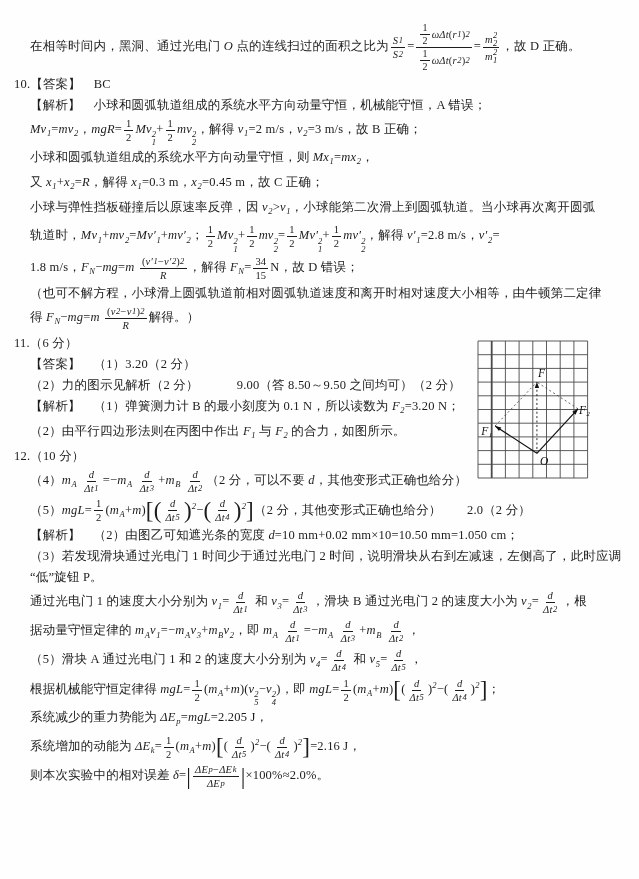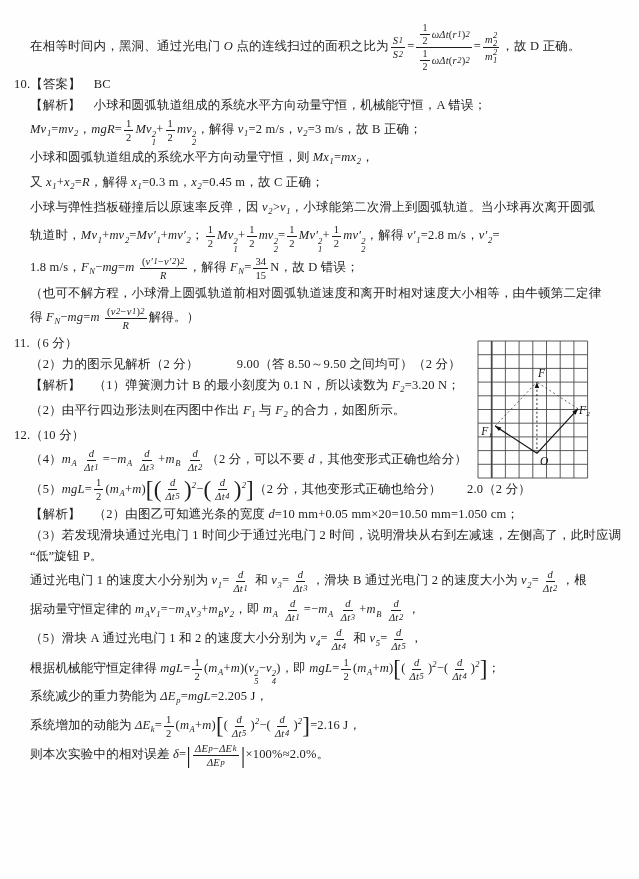--- a/index.html
+++ b/index.html
@@ -186,20 +186,21 @@
             <span class="math">v</span>
             <span class="sub">1</span>
             <span class="cn">)</span>
             <span class="sup">2</span>
           </span>
           <span class="fd">
             <span class="math">R</span>
           </span>
         </span><span class="cn">解得。）</span></div>
       <div class="line"><span class="cn">11.（6 分）</span></div>
+      <div class="line i1"><span class="cn">【答案】　（1）3.20（2 分）</span></div>
       <div class="line i1"><span class="cn">（2）力的图示见解析（2 分）　　　9.00（答 8.50～9.50 之间均可）（2 分）</span></div>
       <div class="line i1"><span class="cn">【解析】　（1）弹簧测力计 B 的最小刻度为 0.1 N，所以读数为 </span><span class="math">F</span><span class="sub">2</span><span class="cn">=3.20 N；</span></div>
       <div class="line i1"><span class="cn">（2）由平行四边形法则在丙图中作出 </span><span class="math">F</span><span class="sub">1</span><span class="cn"> 与 </span><span class="math">F</span><span class="sub">2</span><span class="cn"> 的合力，如图所示。</span></div>
       <div class="line"><span class="cn">12.（10 分）</span></div>
       <div class="line i1"><span class="cn">（4）</span><span class="math">m</span><span class="sub">A</span><span class="cn"> </span><span class="frac">
           <span class="fn">
             <span class="math">d</span>
           </span>
           <span class="fd">
             <span class="math">Δt</span>
@@ -239,21 +240,21 @@
           </span>
         </span><span class="tall">)</span><span class="sup">2</span><span class="cn">−</span><span class="tall">(</span><span class="frac">
           <span class="fn">
             <span class="math">d</span>
           </span>
           <span class="fd">
             <span class="math">Δt</span>
             <span class="sub">4</span>
           </span>
         </span><span class="tall">)</span><span class="sup">2</span><span class="tall">]</span><span class="cn">（2 分，其他变形式正确也给分）　　2.0（2 分）</span></div>
-      <div class="line i1"><span class="cn">【解析】　（2）由图乙可知遮光条的宽度 </span><span class="math">d</span><span class="cn">=10 mm+0.05 mm×20=10.50 mm=1.050 cm；</span></div>
+      <div class="line i1"><span class="cn">【解析】　（2）由图乙可知遮光条的宽度 </span><span class="math">d</span><span class="cn">=10 mm+0.02 mm×10=10.50 mm=1.050 cm；</span></div>
       <div class="line i1"><span class="cn">（3）若发现滑块通过光电门 1 时间少于通过光电门 2 时间，说明滑块从右到左减速，左侧高了，此时应调</span></div>
       <div class="line i1"><span class="cn">“低”旋钮 P。</span></div>
       <div class="line i1"><span class="cn">通过光电门 1 的速度大小分别为 </span><span class="math">v</span><span class="sub">1</span><span class="cn">=</span><span class="frac">
           <span class="fn">
             <span class="math">d</span>
           </span>
           <span class="fd">
             <span class="math">Δt</span>
             <span class="sub">1</span>
           </span>

